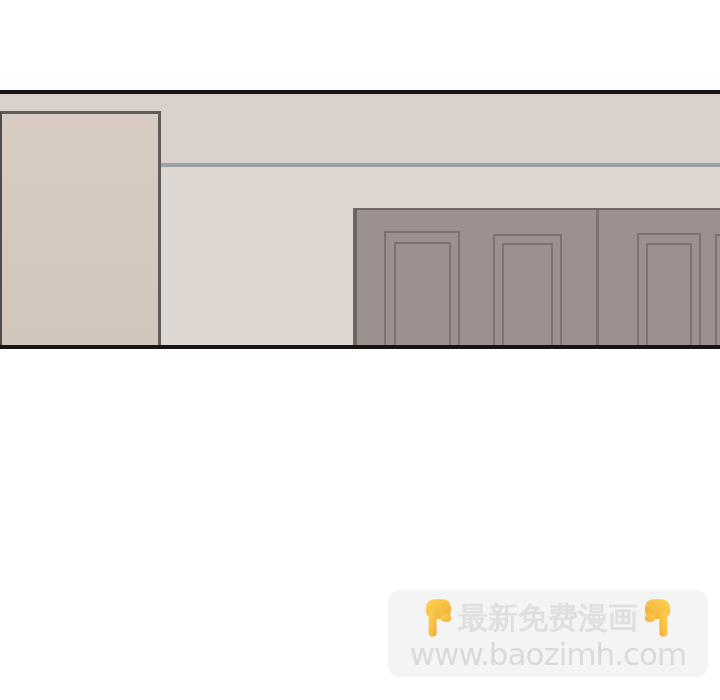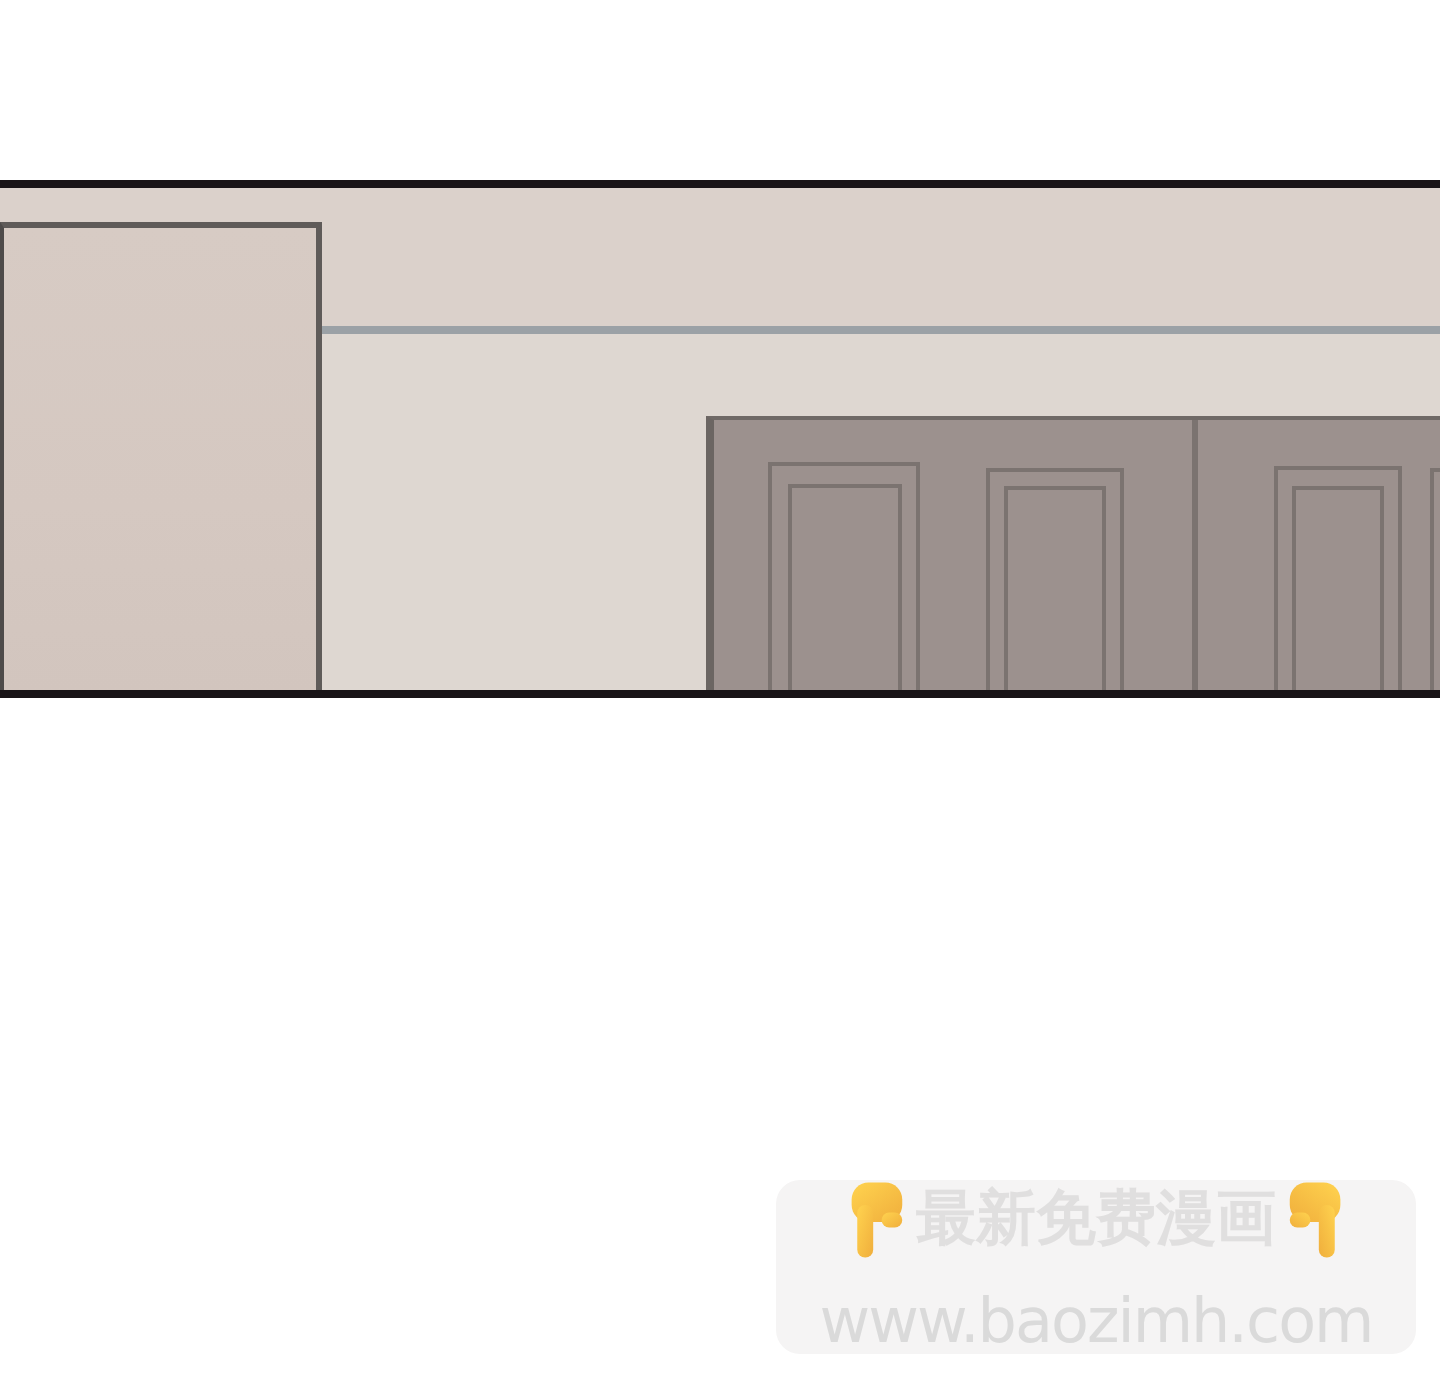--- a/index.html
+++ b/index.html
@@ -38,21 +38,21 @@
   .d3i { left:289px; top:33px; width:46px; }
   .divider { position:absolute; left:239px; top:0; bottom:0; width:2.5px; background:#7b7370; }
   .d4-partial {
     position:absolute; left:358px; top:24px; right:0; bottom:0; box-sizing:border-box;
     border-left:2.5px solid #7b7370; border-top:2.5px solid #7b7370;
   }
   
   .watermark {
     position:absolute; left:388px; top:590px; width:320px; height:87px;
     background:#f5f4f4; border-radius:12px;
-    display:flex; flex-direction:column; align-items:center; justify-content:space-between;
+    display:flex; flex-direction:column; align-items:center; justify-content:center;
   }
   .wm-line1 {
     display:flex; align-items:center; gap:5px;
     color:#e0dfdf; font-size:30px; font-weight:700; line-height:1;
     white-space:nowrap;
   }
   .wm-line2 {
     color:#dadada; font-size:31px; font-weight:400; line-height:1;
     margin-top:1px; letter-spacing:-1px; white-space:nowrap;
   }

